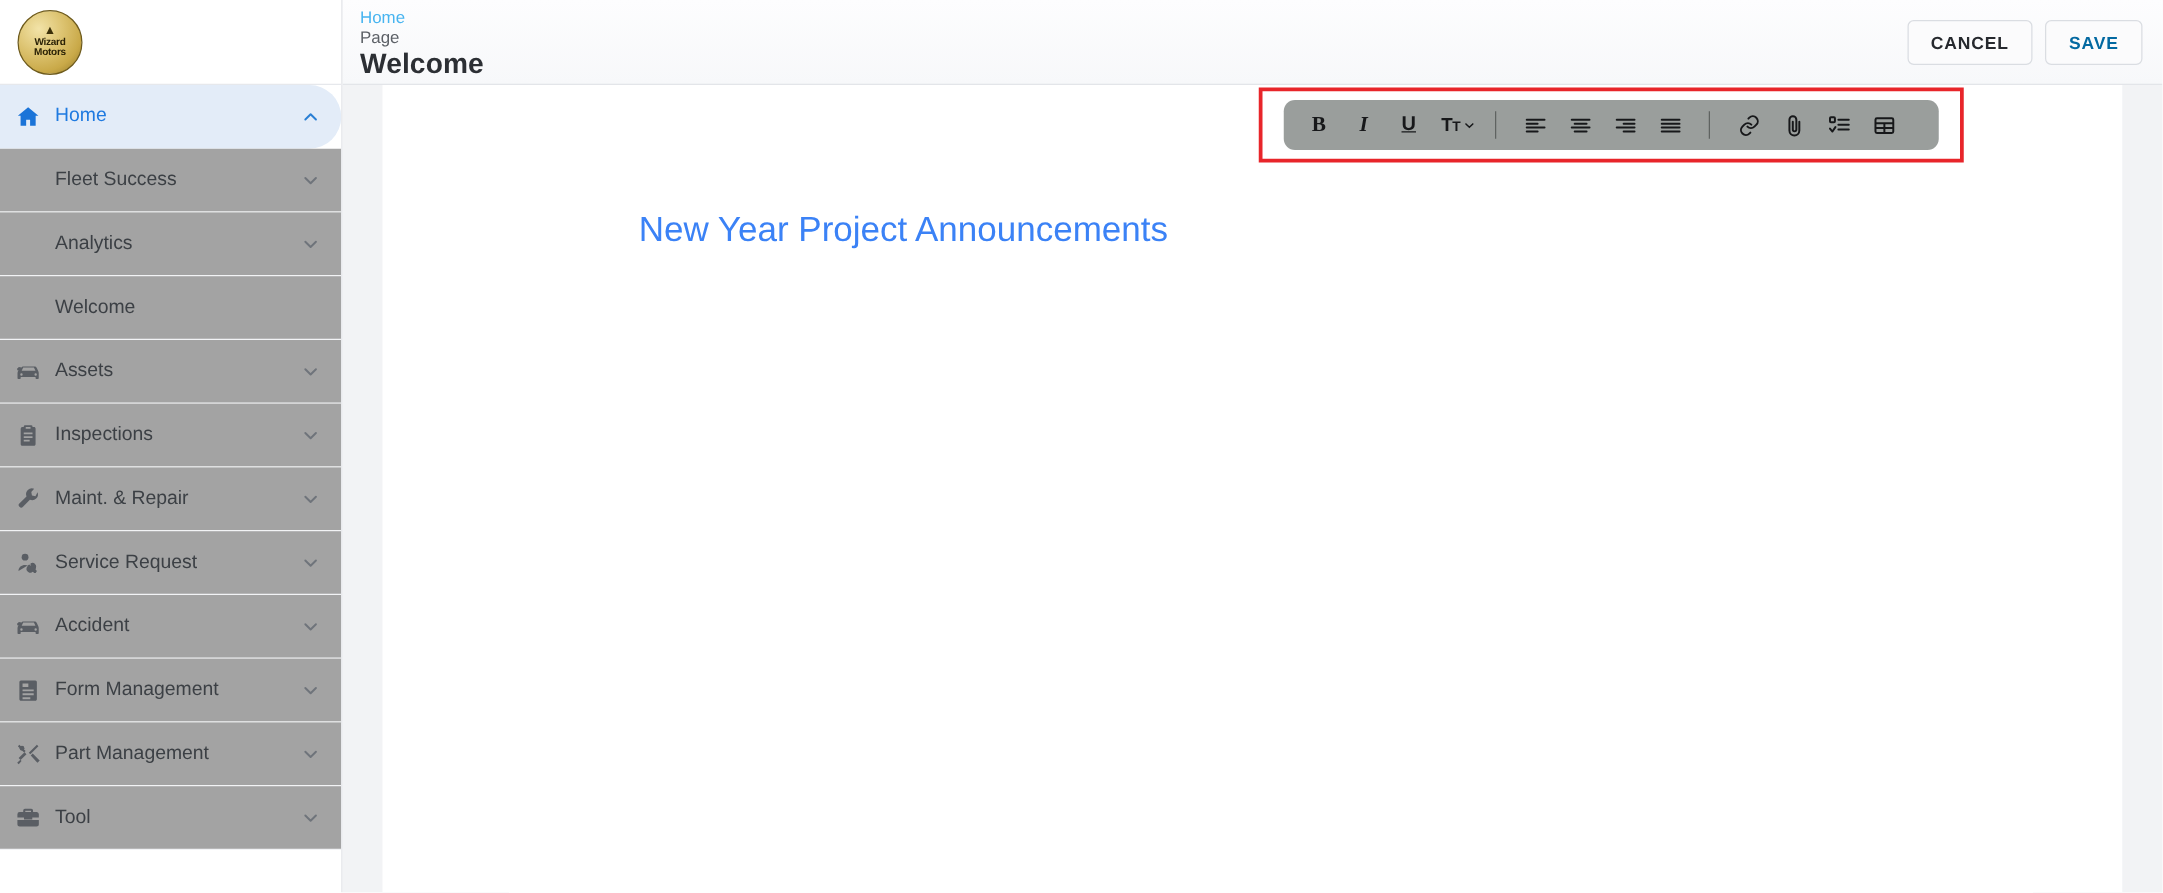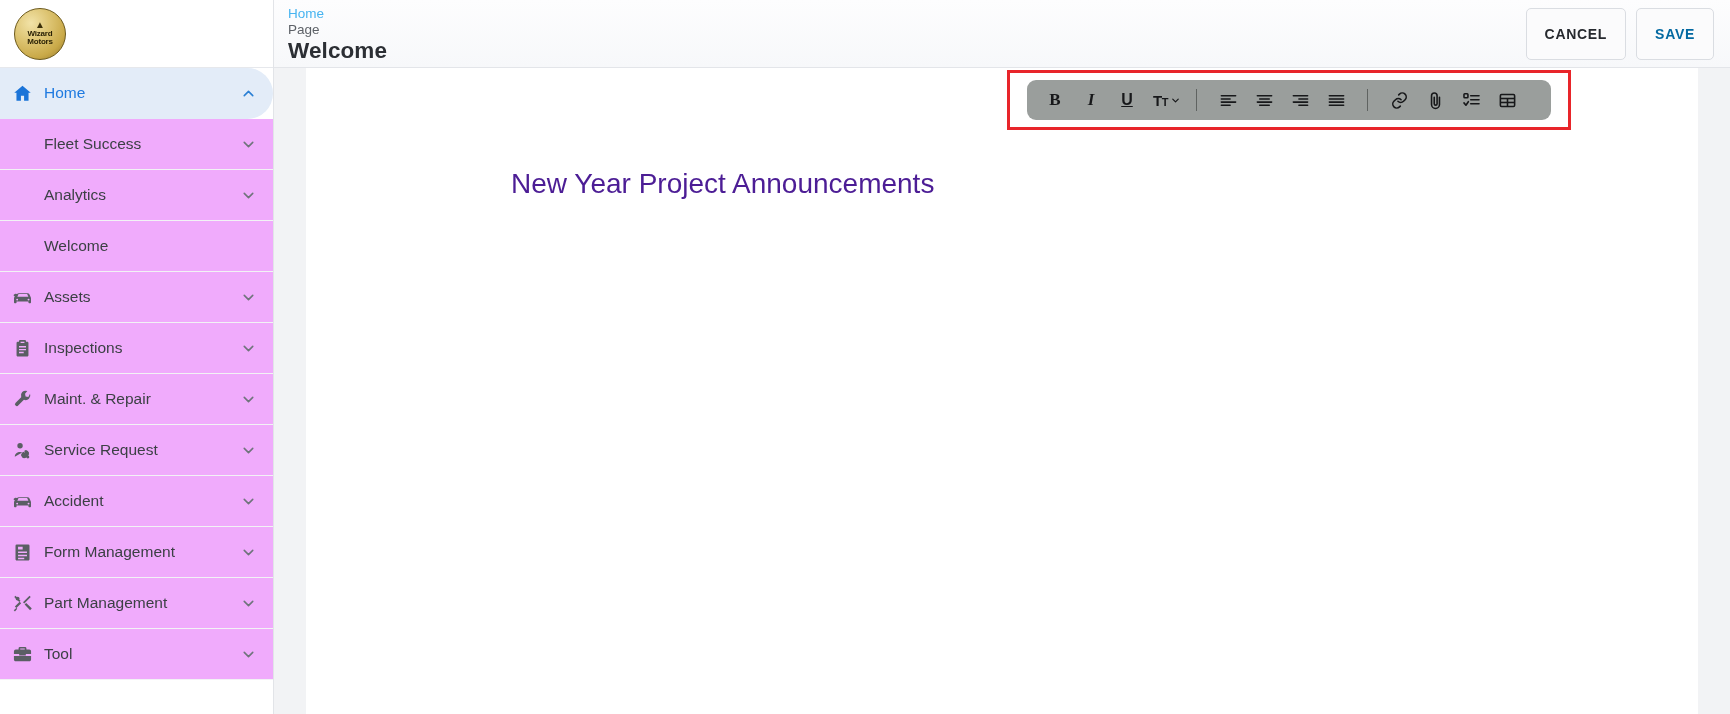--- a/index.html
+++ b/index.html
@@ -51,21 +51,21 @@
   .brand-user { font-size: 18px; font-weight: bold; color: #1b1d21; margin-top: 1px; }
 
   .nav { flex: 1; overflow-y: hidden; padding-top: 0; background: #fff; }
   .nav-item {
     position: relative;
     display: flex; align-items: center;
     height: 51px;
     padding: 0 16px 0 0;
     border-bottom: 1px solid #f2f3f5;
     cursor: pointer;
-    background: #f0abfc;
+    background: #a3a3a3;
   }
   .nav-item.active {
     background: #e3ecf8;
     border-top-right-radius: 26px;
     border-bottom-right-radius: 26px;
     border-bottom-color: transparent;
   }
   .nav-icon {
     width: 44px; flex: 0 0 44px;
     display: flex; align-items: center; justify-content: center;
@@ -103,21 +103,21 @@
     border-bottom: 1px solid #e3e5e9;
     display: flex; align-items: center;
     padding: 0 16px 0 14px;
   }
   .crumbs { flex: 1; line-height: 1.12; padding-top: 2px; }
   .crumb-home { font-size: 13.5px; color: #47b4f0; cursor: pointer; }
   .crumb-kind { font-size: 13.5px; color: #5d6167; margin-top: 1px; }
   .crumb-title { font-size: 22.5px; font-weight: bold; color: #2c2f34; margin-top: 1px; letter-spacing: 0.1px;}
   .topbtns { display: flex; gap: 10px; align-items: center; }
   .btn {
-    height: 52px; min-width: 88px;
+    height: 36px; min-width: 88px;
     padding: 0 18px;
     background: #fbfbfc;
     border: 1px solid #dadde2;
     border-radius: 5px;
     font-size: 14px; font-weight: bold;
     letter-spacing: 0.7px;
     color: #26292e;
     cursor: pointer;
     display: flex; align-items: center; justify-content: center;
     font-family: "Liberation Sans", sans-serif;
@@ -135,21 +135,21 @@
     margin: 0 32px 0 32px;
     flex: 1;
     background: #ffffff;
     position: relative;
     min-width: 0;
   }
   .doc-title {
     position: absolute;
     left: 205px; top: 100px;
     font-size: 28px;
-    color: #4c1d95;
+    color: #3b82f6;
     white-space: nowrap;
   }
 
   
   .toolbar-highlight {
     position: absolute;
     left: 733px; top: 70px;
     width: 564px; height: 60px;
     border: 3px solid #e8252a;
     background: #ffffff;

